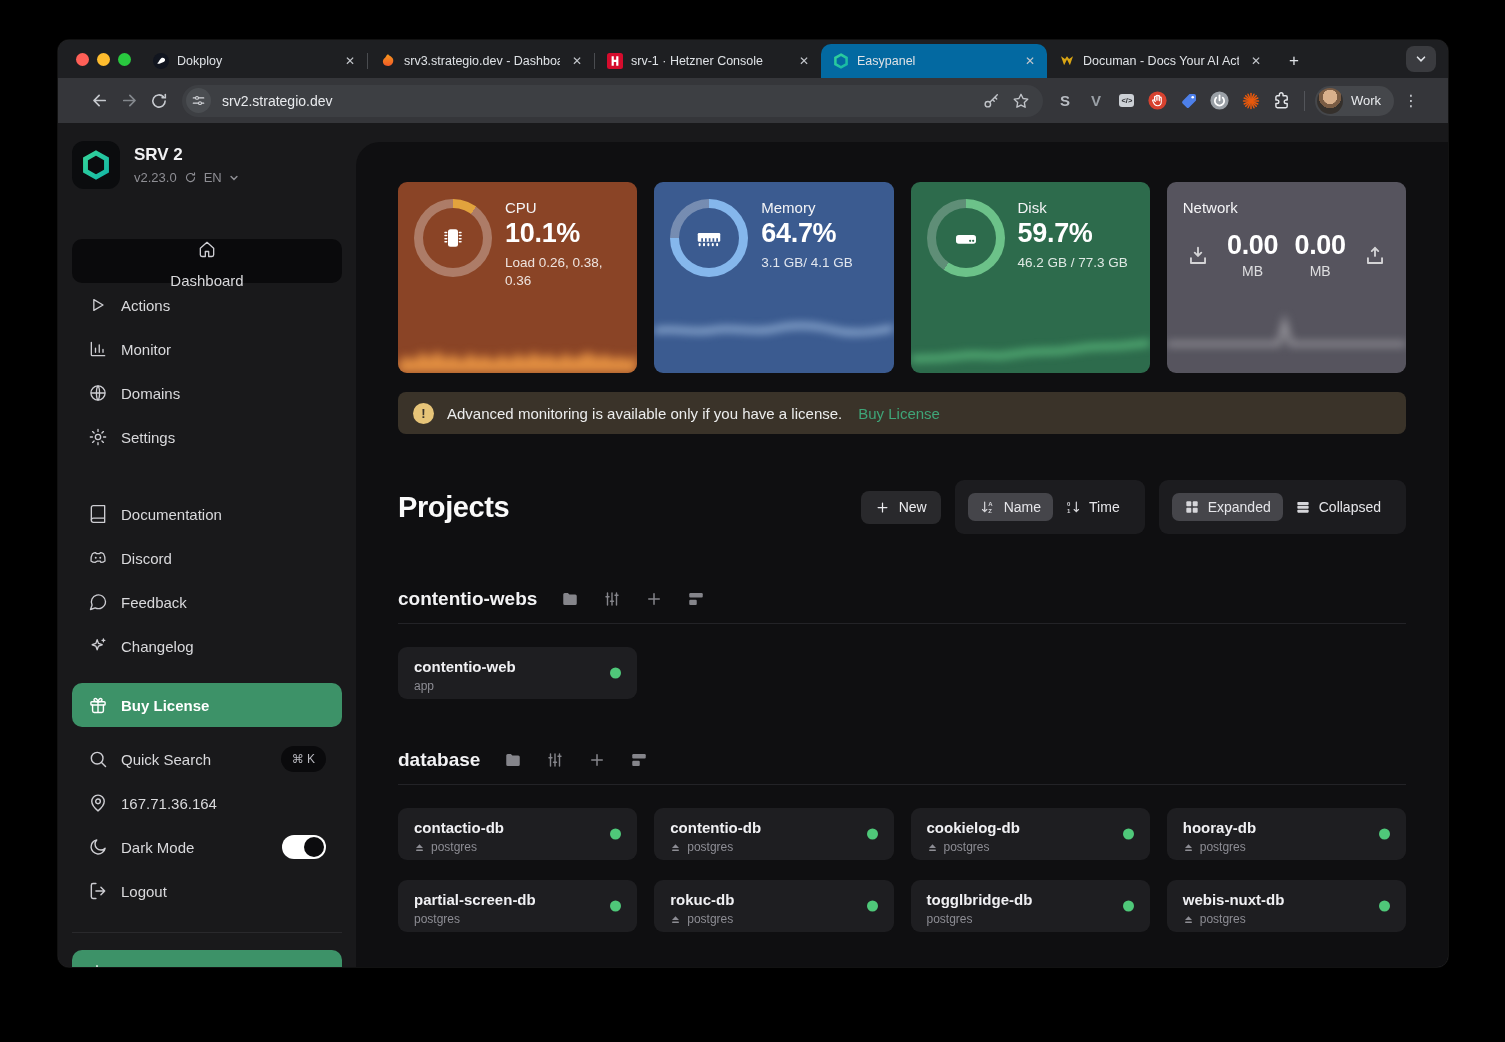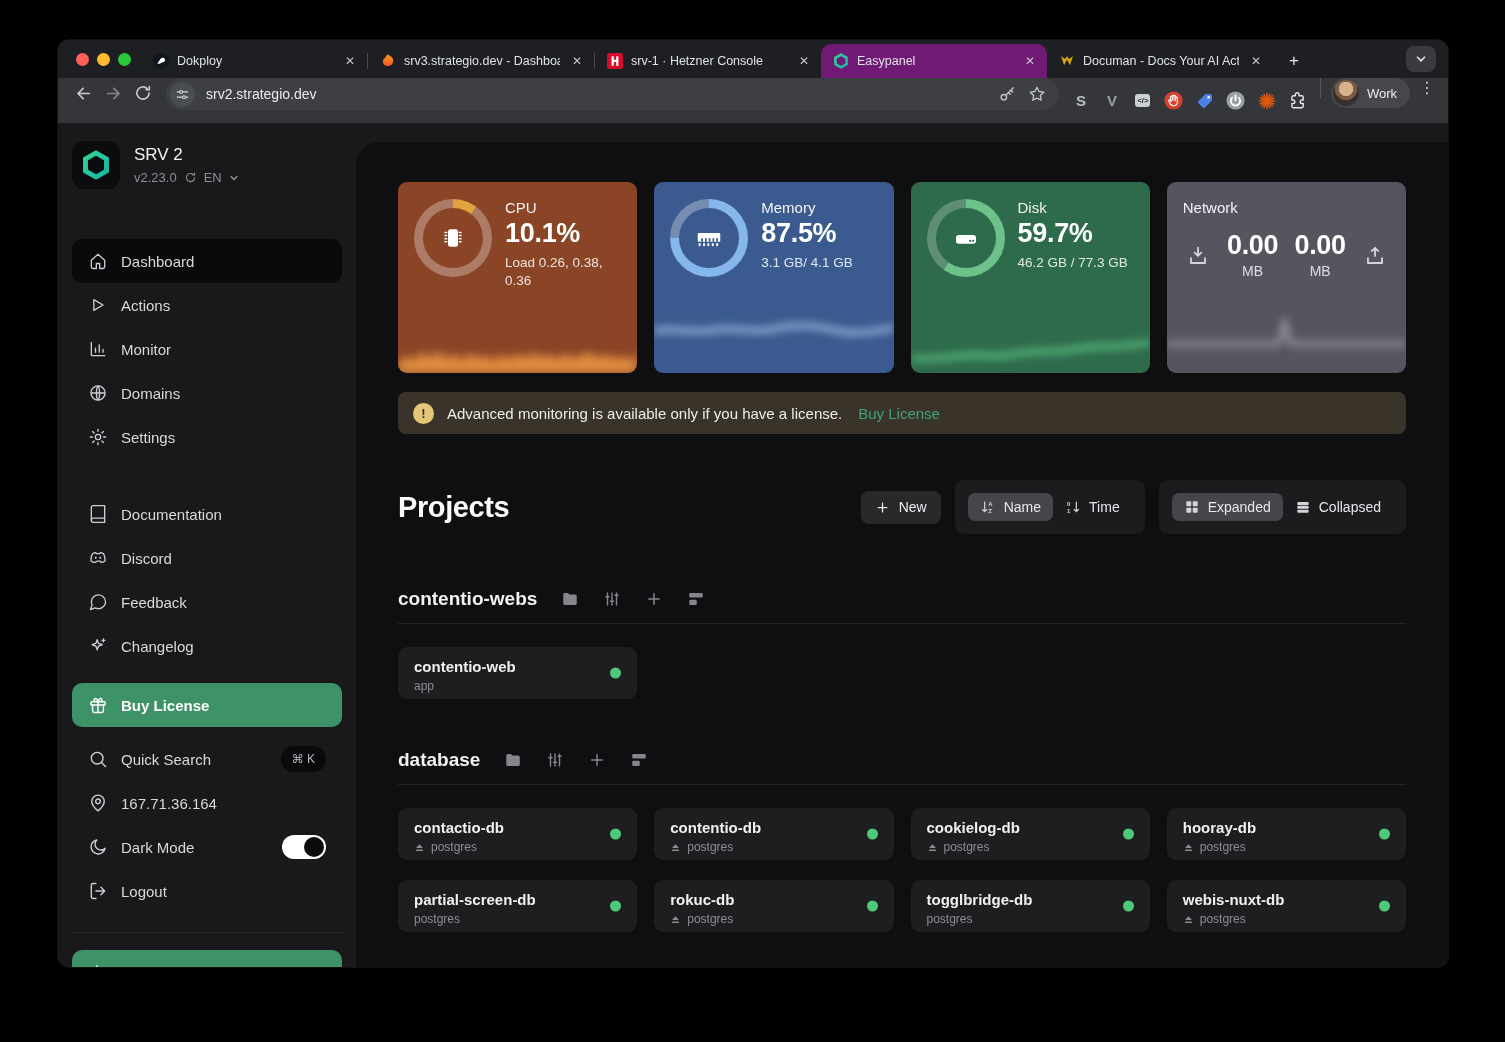--- a/index.html
+++ b/index.html
@@ -13,28 +13,28 @@
   .tabstrip{height:38px;background:#1e1f22;display:flex;align-items:flex-end;padding-left:10px;}
   .traffic{display:flex;gap:8px;align-items:center;height:38px;padding:0 10px 0 8px;}
   .light{width:13px;height:13px;border-radius:50%;}
   .light.red{background:#ff5f57}.light.yellow{background:#febc2e}.light.green{background:#29c83f}
   .tab{position:relative;display:flex;align-items:center;gap:8px;width:226px;height:34px;padding:0 8px 0 12px;
        color:#dfe2e6;font-size:12.5px;}
   .tab .fav{width:16px;height:16px;flex:none;display:flex;}
   .tab .title{flex:1;white-space:nowrap;overflow:hidden;}
   .tab .close{width:18px;height:18px;flex:none;border-radius:50%;display:flex;align-items:center;justify-content:center;
        font-size:12px;color:#c3c6cb;cursor:default;}
-  .tab.active{background:#701a75;border-radius:10px 10px 0 0;}
+  .tab.active{background:#0369a1;border-radius:10px 10px 0 0;}
   .tab-sep{width:1px;height:16px;background:#4a4c50;margin-bottom:9px;flex:none;}
   .newtab{width:26px;height:26px;margin:0 0 4px 8px;display:flex;align-items:center;justify-content:center;
        color:#dfe2e6;font-size:17px;border-radius:50%;}
   .tabsearch{margin-left:auto;margin-right:12px;margin-bottom:6px;width:30px;height:26px;background:#3a3b3f;
        border-radius:8px;display:flex;align-items:center;justify-content:center;color:#dfe2e6;}
 
-  .toolbar{height:45px;background:#35363a;display:flex;padding:0 10px;}
+  .toolbar{height:45px;background:#35363a;display:flex;align-items:center;padding:0 26px;}
   .navbtn{width:30px;height:30px;display:flex;align-items:center;justify-content:center;flex:none;}
   .urlbar{flex:1;height:32px;background:#3d3f43;border-radius:16px;display:flex;align-items:center;
        padding:0 10px 0 4px;margin:0 8px;min-width:0;}
   .tune{width:25px;height:25px;border-radius:50%;background:#4a4d51;display:flex;align-items:center;justify-content:center;flex:none;}
   .url-text{color:#e8eaed;font-size:14px;margin-left:11px;flex:1;white-space:nowrap;overflow:hidden;}
   .url-ic{width:24px;height:24px;display:flex;align-items:center;justify-content:center;flex:none;margin-left:6px;}
   .ext-row{display:flex;align-items:center;gap:11px;margin:0 8px 0 4px;}
   .ext{width:20px;height:20px;display:flex;align-items:center;justify-content:center;flex:none;}
   .ext-letter{font-weight:700;font-size:15px;color:#b9bdc3;}
   .ext-code{background:#ccd0d5;color:#26282c;font-size:7.5px;font-weight:700;border-radius:3px;padding:3px 2px;line-height:1;}
@@ -44,28 +44,28 @@
   .avatar{width:26px;height:26px;border-radius:50%;
        background:radial-gradient(circle at 50% 34%,#d9b08c 0 33%,#7a5c44 34% 52%,#35302c 53%);}
   .profile-label{color:#e8eaed;font-size:13px;}
   .menu-dots{color:#c6c9ce;font-size:16px;width:22px;text-align:center;}
 
   
   .app{display:flex;height:844px;background:#19191b;}
   .sidebar{width:298px;flex:none;position:relative;padding:18px 14px;color:#d9d9dc;}
   .brand{display:flex;gap:14px;align-items:center;}
   .brand-logo{width:48px;height:48px;border-radius:12px;background:#0b0c0e;display:flex;align-items:center;justify-content:center;flex:none;}
-  .brand-name{font-size:17px;font-weight:400;color:#f2f2f4;}
+  .brand-name{font-size:17px;font-weight:700;color:#f2f2f4;}
   .brand-meta{margin-top:5px;display:flex;align-items:center;gap:7px;font-size:13px;color:#8e8e94;}
   .nav{margin-top:50px;}
   .nav2{margin-top:33px;}
   .nav-item{height:44px;display:flex;align-items:center;gap:13px;padding:0 16px;border-radius:10px;
        color:#d9d9dc;font-size:15px;}
   .nav-item svg{width:20px;height:20px;color:#cdcdd2;flex:none;}
-  .nav-item.active{background:#0a0a0c;}
+  .nav-item.active{background:#0a0a0c;flex-direction:column;}
   .nav-item.buy{margin-top:15px;background:#3d9268;color:#fff;font-weight:600;}
   .nav-item.buy svg{color:#fff;}
   .nav-item.first-util{margin-top:10px;}
   .kbd{margin-left:auto;background:#0a0a0c;border-radius:14px;padding:6px 11px;font-size:12px;color:#b9b9bf;}
   .toggle{margin-left:auto;width:44px;height:24px;background:#fff;border-radius:12px;position:relative;}
   .toggle::after{content:"";position:absolute;right:2px;top:2px;width:20px;height:20px;border-radius:50%;background:#0c0c0e;}
   .side-rule{position:absolute;left:14px;right:14px;top:809px;border-top:1px solid #29292c;}
   .update-btn{position:absolute;left:14px;right:14px;top:827px;height:44px;background:#3d9268;border-radius:10px;
        color:#fff;font-size:15px;font-weight:600;display:flex;align-items:center;gap:12px;padding:0 16px;}
   .update-btn svg{width:18px;height:18px;}
@@ -503,21 +503,21 @@
                         <path d="M6.5 12.2v2.8M9.5 12.2v2.8M12.5 12.2v2.8M15.5 12.2v2.8M18.5 12.2v2.8"></path>
                       </g>
                       <g stroke="#fff" stroke-width="1.6" stroke-linecap="round">
                         <path d="M4.5 16.8v.9M8 16.8v.9M11.5 16.8v.9M15 16.8v.9M18.5 16.8v.9"></path>
                       </g>
                     </svg>
               </div>
             </div>
             <div>
               <div class="stat-title">Memory</div>
-              <div class="stat-pct">87.5%</div>
+              <div class="stat-pct">64.7%</div>
               <div class="stat-detail">3.1 GB/ 4.1 GB</div>
             </div>
           </div>
           <svg class="spark blur4" height="70" viewBox="0 0 240 70" preserveAspectRatio="none">
                 <path d="M0 28 C20 24 40 31 60 27 S100 31 120 26 S160 22 180 27 S220 29 240 25" stroke="#b9d4f4" stroke-width="5" fill="none" opacity="0.8"></path>
               </svg>
         </div>
 
         <div class="stat-card disk">
           <div class="stat-flex">

